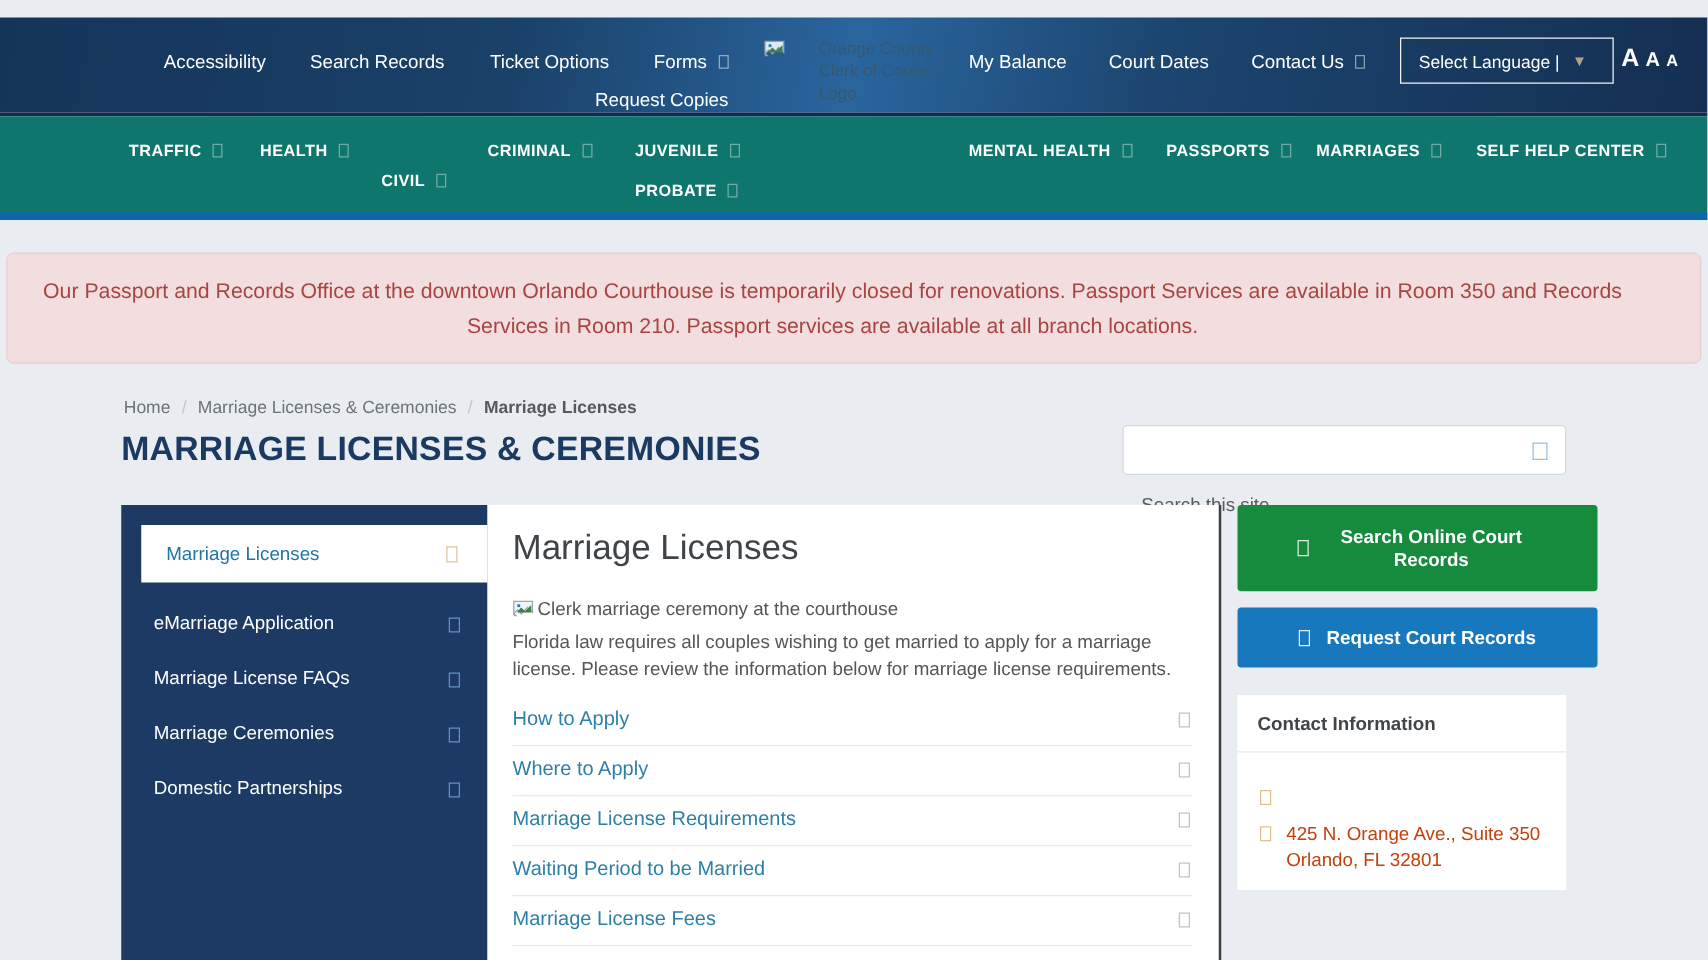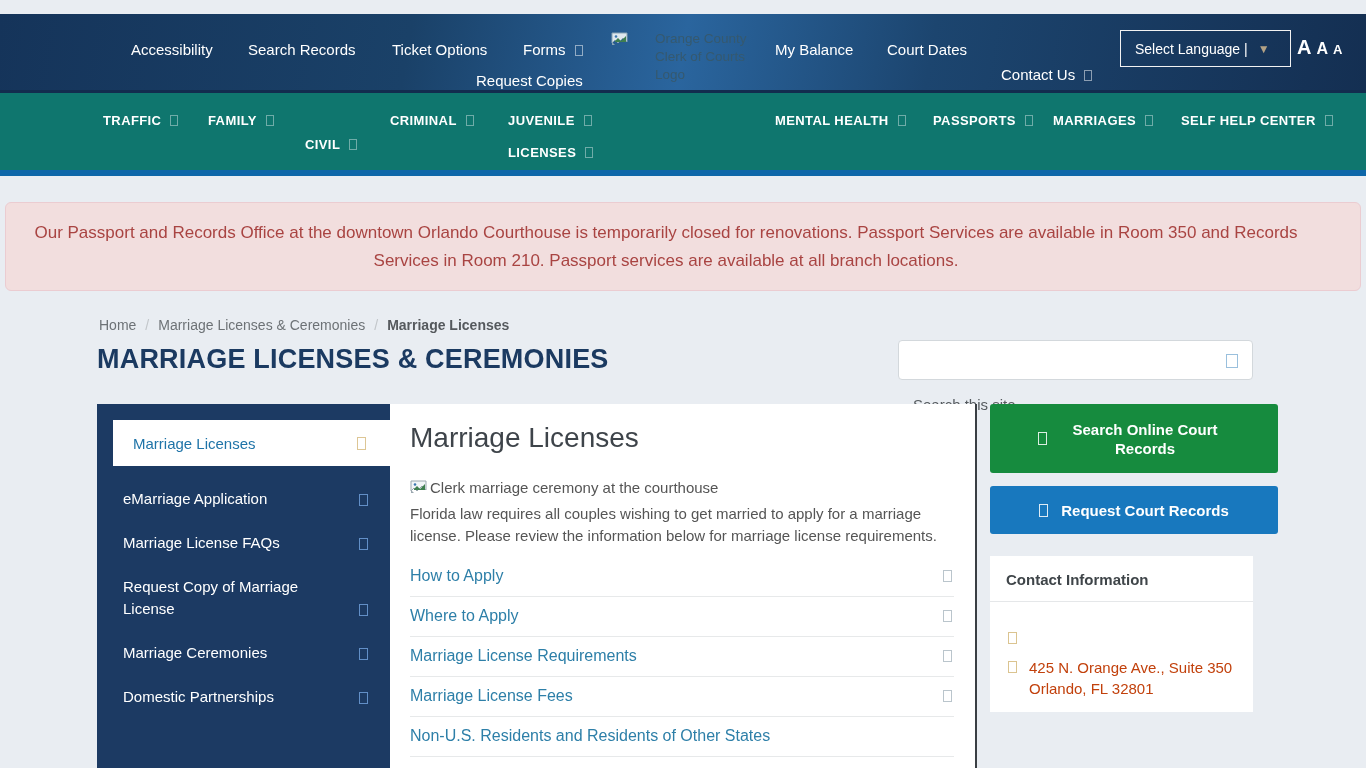--- a/index.html
+++ b/index.html
@@ -146,41 +146,41 @@
       <path d="M1 1 h15 v9 l-4 -4 -5 5 -3 -3 -3 3 z" fill="#dfe8ee" stroke="#8aa4b4" stroke-width="1"></path>
       <path d="M4 9 l3 -3 3 3 5 -5 v6 h-11 z" fill="#3f7f4f"></path>
       <circle cx="5" cy="4.5" r="1.3" fill="#3b77b0"></circle>
       <path d="M1 10 l3 3 h-3 z" fill="#8aa4b4"></path>
     </svg>
     <span>Orange County Clerk of Courts Logo</span>
   </div>
 
   <a style="left:775px; top:27px;">My Balance</a>
   <a style="left:887px; top:27px;">Court Dates</a>
-  <a style="left:1001px; top:27px;margin-top:25px;"><span>Contact Us</span><span class="tofu"></span></a>
+  <a style="left:1001px; top:27px;"><span>Contact Us</span><span class="tofu"></span></a>
 
   <div class="lang-box">
     <span>Select Language |</span>
     <span class="caret">▼</span>
   </div>
 
   <div class="font-sizes">
     <span class="fs-lg">A</span>
     <span class="fs-md">A</span>
     <span class="fs-sm">A</span>
   </div>
 </header>
 
 <nav class="mainnav">
   <a style="left:103px; top:20px;"><span>TRAFFIC</span><span class="tofu"></span></a>
-  <a style="left:208px; top:20px;"><span>FAMILY</span><span class="tofu"></span></a>
+  <a style="left:208px; top:20px;"><span>HEALTH</span><span class="tofu"></span></a>
   <a style="left:305px; top:20px;margin-top:24px;"><span>CIVIL</span><span class="tofu"></span></a>
   <a style="left:390px; top:20px;"><span>CRIMINAL</span><span class="tofu"></span></a>
   <a style="left:508px; top:20px;"><span>JUVENILE</span><span class="tofu"></span></a>
-  <a style="left:508px; top:52px;"><span>LICENSES</span><span class="tofu"></span></a>
+  <a style="left:508px; top:52px;"><span>PROBATE</span><span class="tofu"></span></a>
   <a style="left:775px; top:20px;"><span>MENTAL HEALTH</span><span class="tofu"></span></a>
   <a style="left:933px; top:20px;"><span>PASSPORTS</span><span class="tofu"></span></a>
   <a style="left:1053px; top:20px;"><span>MARRIAGES</span><span class="tofu"></span></a>
   <a style="left:1181px; top:20px;"><span>SELF HELP CENTER</span><span class="tofu"></span></a>
 </nav>
 
 <div class="alert">
   <p>Our Passport and Records Office at the downtown Orlando Courthouse is temporarily closed for renovations. Passport Services are available in Room 350 and Records Services in Room 210. Passport services are available at all branch locations.</p>
 </div>
 
@@ -200,24 +200,20 @@
     <span class="label">Marriage Licenses</span>
     <span class="tofu"></span>
   </div>
   <div class="side-list">
     <div class="side-item">
       <span class="label">eMarriage Application</span>
       <span class="tofu"></span>
     </div>
     <div class="side-item">
       <span class="label">Marriage License FAQs</span>
-      <span class="tofu"></span>
-    </div>
-    <div class="side-item">
-      <span class="label">Request Copy of Marriage License</span>
       <span class="tofu"></span>
     </div>
     <div class="side-item">
       <span class="label">Marriage Ceremonies</span>
       <span class="tofu"></span>
     </div>
     <div class="side-item">
       <span class="label">Domestic Partnerships</span>
       <span class="tofu"></span>
     </div>
@@ -241,20 +237,24 @@
     <div class="acc-row">
       <a>How to Apply</a>
       <span class="tofu"></span>
     </div>
     <div class="acc-row">
       <a>Where to Apply</a>
       <span class="tofu"></span>
     </div>
     <div class="acc-row">
       <a>Marriage License Requirements</a>
+      <span class="tofu"></span>
+    </div>
+    <div class="acc-row">
+      <a>Waiting Period to be Married</a>
       <span class="tofu"></span>
     </div>
     <div class="acc-row">
       <a>Marriage License Fees</a>
       <span class="tofu"></span>
     </div>
     <div class="acc-row">
       <a>Non-U.S. Residents and Residents of Other States</a>
 
     </div>

